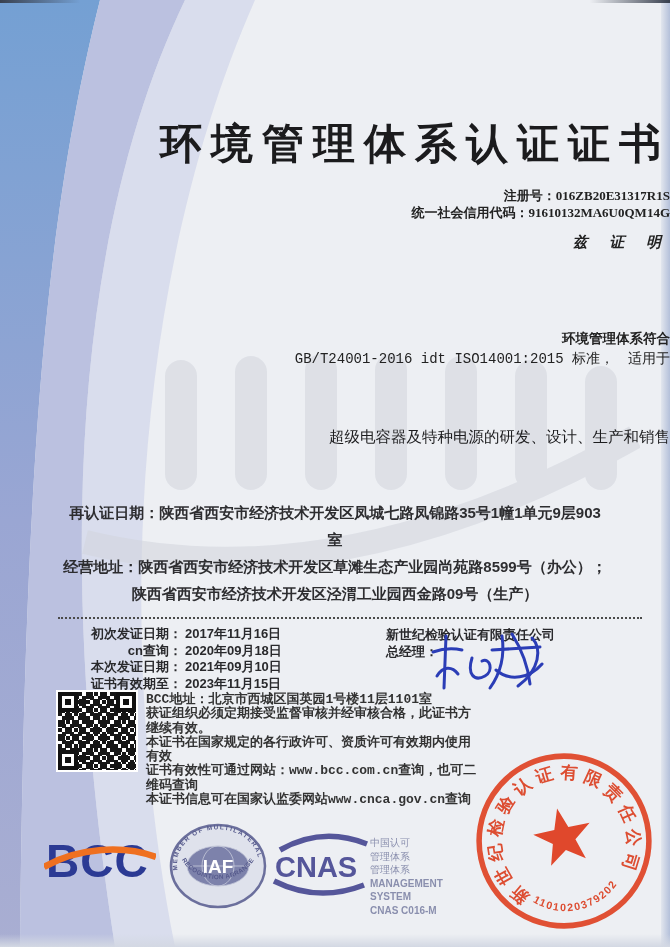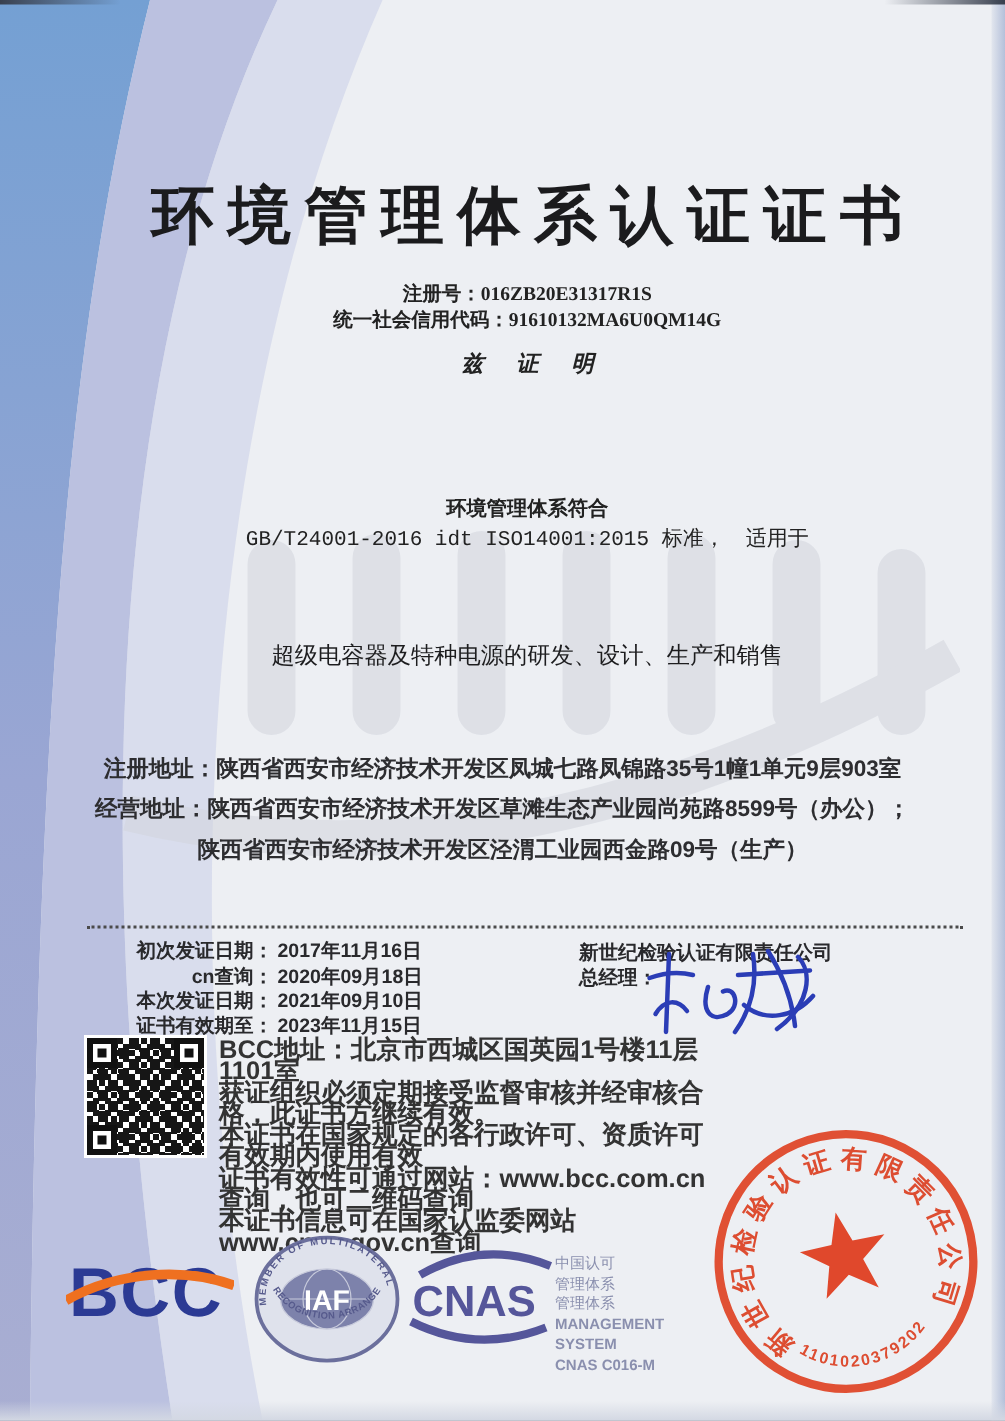--- a/index.html
+++ b/index.html
@@ -1,19 +1,19 @@
 <!DOCTYPE html>
 <html><head>
 <meta charset="utf-8">
 <style>
   html,body{margin:0;padding:0;background:#9aa0ad;}
   .page{position:relative;width:670px;height:947px;margin:0 auto;overflow:hidden;
         background:#edeff3;font-family:"Liberation Serif","DejaVu Serif",serif;color:#222;}
   .abs{position:absolute;}
-  .center{left:0;right:0;text-align:center;padding-left:33px;}
+  .center{left:0;right:0;text-align:right;padding-left:33px;}
   svg text{font-family:"Liberation Sans","DejaVu Sans",sans-serif;}
 
   
   .bg-swoosh{left:0;top:0;}
   .right-strip{right:0;top:0;width:9px;height:100%;background:linear-gradient(to right,#e2e6ee,#b4c0da);}
   .top-edge{left:0;top:0;width:100%;height:3px;
             background:linear-gradient(to right,#39404e,rgba(0,0,0,0) 12%,rgba(0,0,0,0) 88%,#39404e);}
   .bottom-shade{left:0;bottom:0;width:100%;height:13px;background:linear-gradient(to top,#d3d8e3,rgba(211,216,227,0));}
   .watermark{left:80px;top:352px;opacity:.55;}
 
@@ -47,22 +47,22 @@
   .qr-pattern{position:absolute;inset:2px;
      background-color:#fff;
      background-image:repeating-conic-gradient(#161616 0 25%,rgba(0,0,0,0) 0 50%),
                       repeating-conic-gradient(rgba(0,0,0,0) 0 25%,#161616 0 50%);
      background-size:8px 8px,14px 14px;}
   .finder{position:absolute;width:20px;height:20px;background:#111;}
   .finder>span{position:absolute;inset:4px;background:#fff;display:block;}
   .finder>span::after{content:"";position:absolute;inset:3px;background:#111;}
   .f-tl{left:2px;top:2px;} .f-tr{right:2px;top:2px;} .f-bl{left:2px;bottom:2px;}
 
-  .notes{left:146px;top:693px;width:332px;font-family:Liberation Sans, sans-serif;
-         font-size:17px;font-weight:600;color:#333;line-height:14.3px;}
+  .notes{left:146px;top:693px;width:332px;font-family:Liberation Mono, monospace;
+         font-size:13px;font-weight:600;color:#333;line-height:14.3px;}
   .notes p{margin:0;}
 
   .stamp{left:468px;top:745px;transform:rotate(-12deg);opacity:.93;}
 
   
   .bcc-logo{left:44px;top:831px;}
   .iaf-logo{left:167px;top:820px;}
   .cnas-logo{left:272px;top:833px;}
   .accr{left:370px;top:836px;width:112px;font-family:"Liberation Sans","DejaVu Sans",sans-serif;
         color:#8a8fae;font-size:10px;line-height:13.5px;}
@@ -111,21 +111,21 @@
   <div class="abs center credit-line">
     <span>统一社会信用代码：</span><span>91610132MA6U0QM14G</span>
   </div>
 
   <div class="abs center hereby">兹 证 明</div>
   <div class="abs center conformity">环境管理体系符合</div>
   <div class="abs center standard">GB/T24001-2016 idt ISO14001:2015 标准，　适用于</div>
   <div class="abs center scope">超级电容器及特种电源的研发、设计、生产和销售</div>
 
   <div class="abs addresses">
-    <p><span>注册地址：</span><span>陕西省西安市经济技术开发区凤城七路凤锦路35号1幢1单元9层903室</span></p>
+    <p><span>再认证日期：</span><span>陕西省西安市经济技术开发区凤城七路凤锦路35号1幢1单元9层903室</span></p>
     <p><span>经营地址：</span><span>陕西省西安市经济技术开发区草滩生态产业园尚苑路8599号（办公）；陕西省西安市经济技术开发区泾渭工业园西金路09号（生产）</span></p>
   </div>
 
   <div class="abs sep"></div>
 
   <div class="abs dates">
     <div class="row">
       <span class="lbl">初次发证日期：</span>
       <span class="val">2017年11月16日</span>
     </div>

